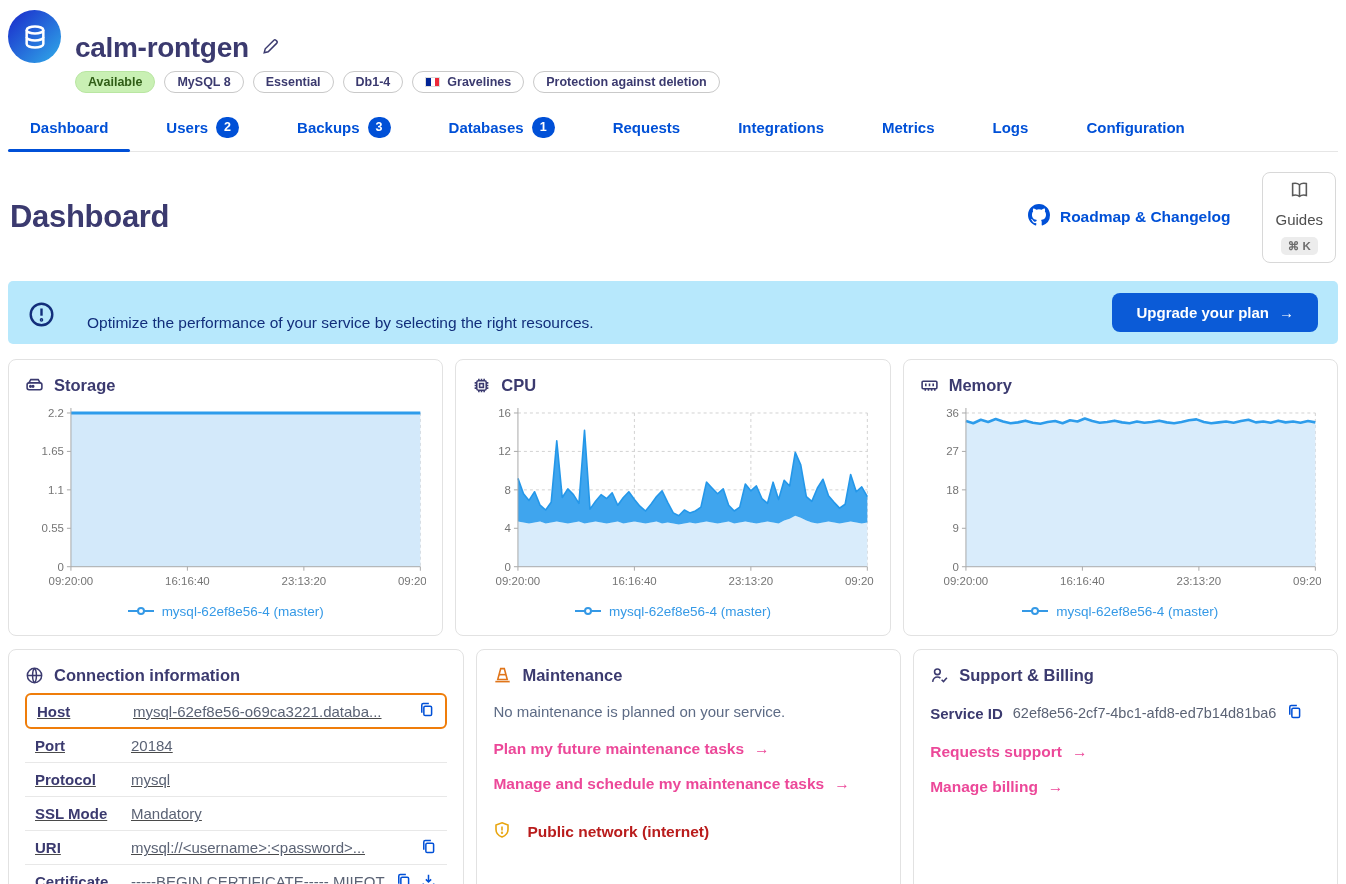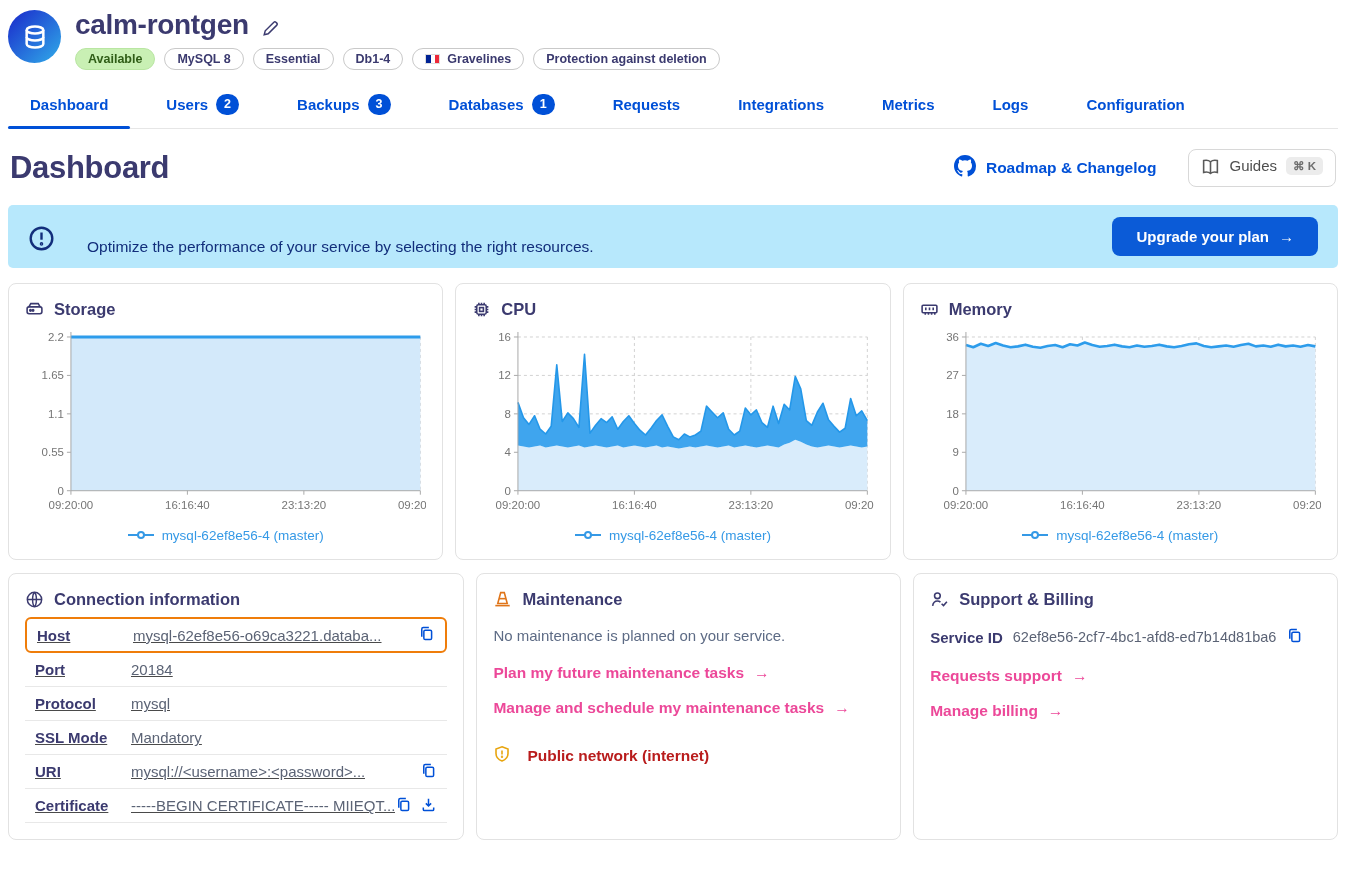--- a/index.html
+++ b/index.html
@@ -3,41 +3,41 @@
 <meta charset="utf-8">
 <style>
   * { box-sizing: border-box; }
   html,body { margin:0; padding:0; background:#fff; }
   body { width:1346px; height:884px; font-family:"Liberation Sans","DejaVu Sans",sans-serif; color:#4a4a4a; overflow:hidden; }
   .page { padding:0 8px; }
 
   
   .app-header { display:flex; gap:14px; padding-top:10px; align-items:flex-start; }
   .logo { width:53px; height:53px; border-radius:50%; background:linear-gradient(135deg,#1d3bcf 15%,#2e9fe6 90%); display:flex; align-items:center; justify-content:center; flex-shrink:0; }
-  .title-row { display:flex; align-items:flex-end; gap:12px; }
+  .title-row { display:flex; align-items:center; gap:12px;margin-top:23px; }
   h1 { margin:0; font-size:28px; line-height:1.1; color:#3b3a6f; letter-spacing:-.3px; }
   .pencil { color:#3b3a6f; cursor:pointer; background:none; border:none; padding:0; }
   .badges { display:flex; gap:9px; margin-top:7px; align-items:center; }
   .badge { display:flex; align-items:center; gap:7px; background:#fff; border:1px solid #c9c9c9; border-radius:13px; padding:3px 12px; font-size:12.5px; font-weight:700; color:#3b3a6f; white-space:nowrap; }
   .badge.green { background:#c9f0b4; border-color:#b9e6a2; color:#2f5d16; }
   .flag { width:15px; height:10px; display:inline-flex; border:.5px solid #ddd; }
   .flag i { flex:1; } .flag .b{background:#002395}.flag .w{background:#fff}.flag .r{background:#ed2939}
 
   
   .tabs { display:flex; gap:14px; margin-top:18px; border-bottom:1px solid #e6e6e6; }
   .tab { position:relative; display:flex; align-items:center; gap:8px; padding:6px 22px 13px; color:#0050d7; font-weight:700; font-size:15px; cursor:pointer; white-space:nowrap; }
   .tab.active::after { content:''; position:absolute; left:0; right:0; bottom:-1px; height:3px; background:#0050d7; border-radius:2px; }
   .count { background:#0050d7; color:#fff; border-radius:11px; min-width:23px; height:21px; display:flex; align-items:center; justify-content:center; font-size:12.5px; padding:0 6px; }
 
   
   .page-head { display:flex; justify-content:space-between; align-items:center; padding:20px 2px 14px; }
   h2 { margin:0; font-size:31px; color:#3b3a6f; letter-spacing:-.3px; }
   .head-actions { display:flex; align-items:center; gap:26px; }
   .roadmap { display:flex; align-items:center; gap:10px; color:#0050d7; font-weight:700; font-size:15.5px; text-decoration:none; cursor:pointer; background:none; border:none; }
-  .guides-btn { display:flex; align-items:flex-start; gap:9px; border:1px solid #d8d8d8; border-radius:8px; padding:7px 12px; background:#fff; color:#4e4e4e; font-size:15px; cursor:pointer; }
+  .guides-btn { display:flex; align-items:center; gap:9px; border:1px solid #d8d8d8; border-radius:8px; padding:7px 12px; background:#fff; color:#4e4e4e; font-size:15px; cursor:pointer;flex-direction:column; }
   .kbd { background:#ececec; border-radius:5px; padding:2px 7px; font-size:11.5px; color:#6d6d6d; font-weight:700; }
 
   
   .banner { margin-top:4px; background:#b7e8fc; border-radius:5px; display:flex; align-items:flex-end; gap:32px; padding:12px 20px; }
   .banner-text { color:#122e7b; font-size:15.5px; flex:1; }
   .upgrade-btn { background:#0b5bd7; color:#fff; border:none; border-radius:8px; padding:11px 24px; font-size:15px; font-weight:700; display:flex; align-items:center; gap:10px; cursor:pointer; }
 
   
   .grid { display:grid; grid-template-columns:1fr 1fr 1fr; gap:12px; margin-top:15px; }
   .grid.row2 { margin-top:13px; }

